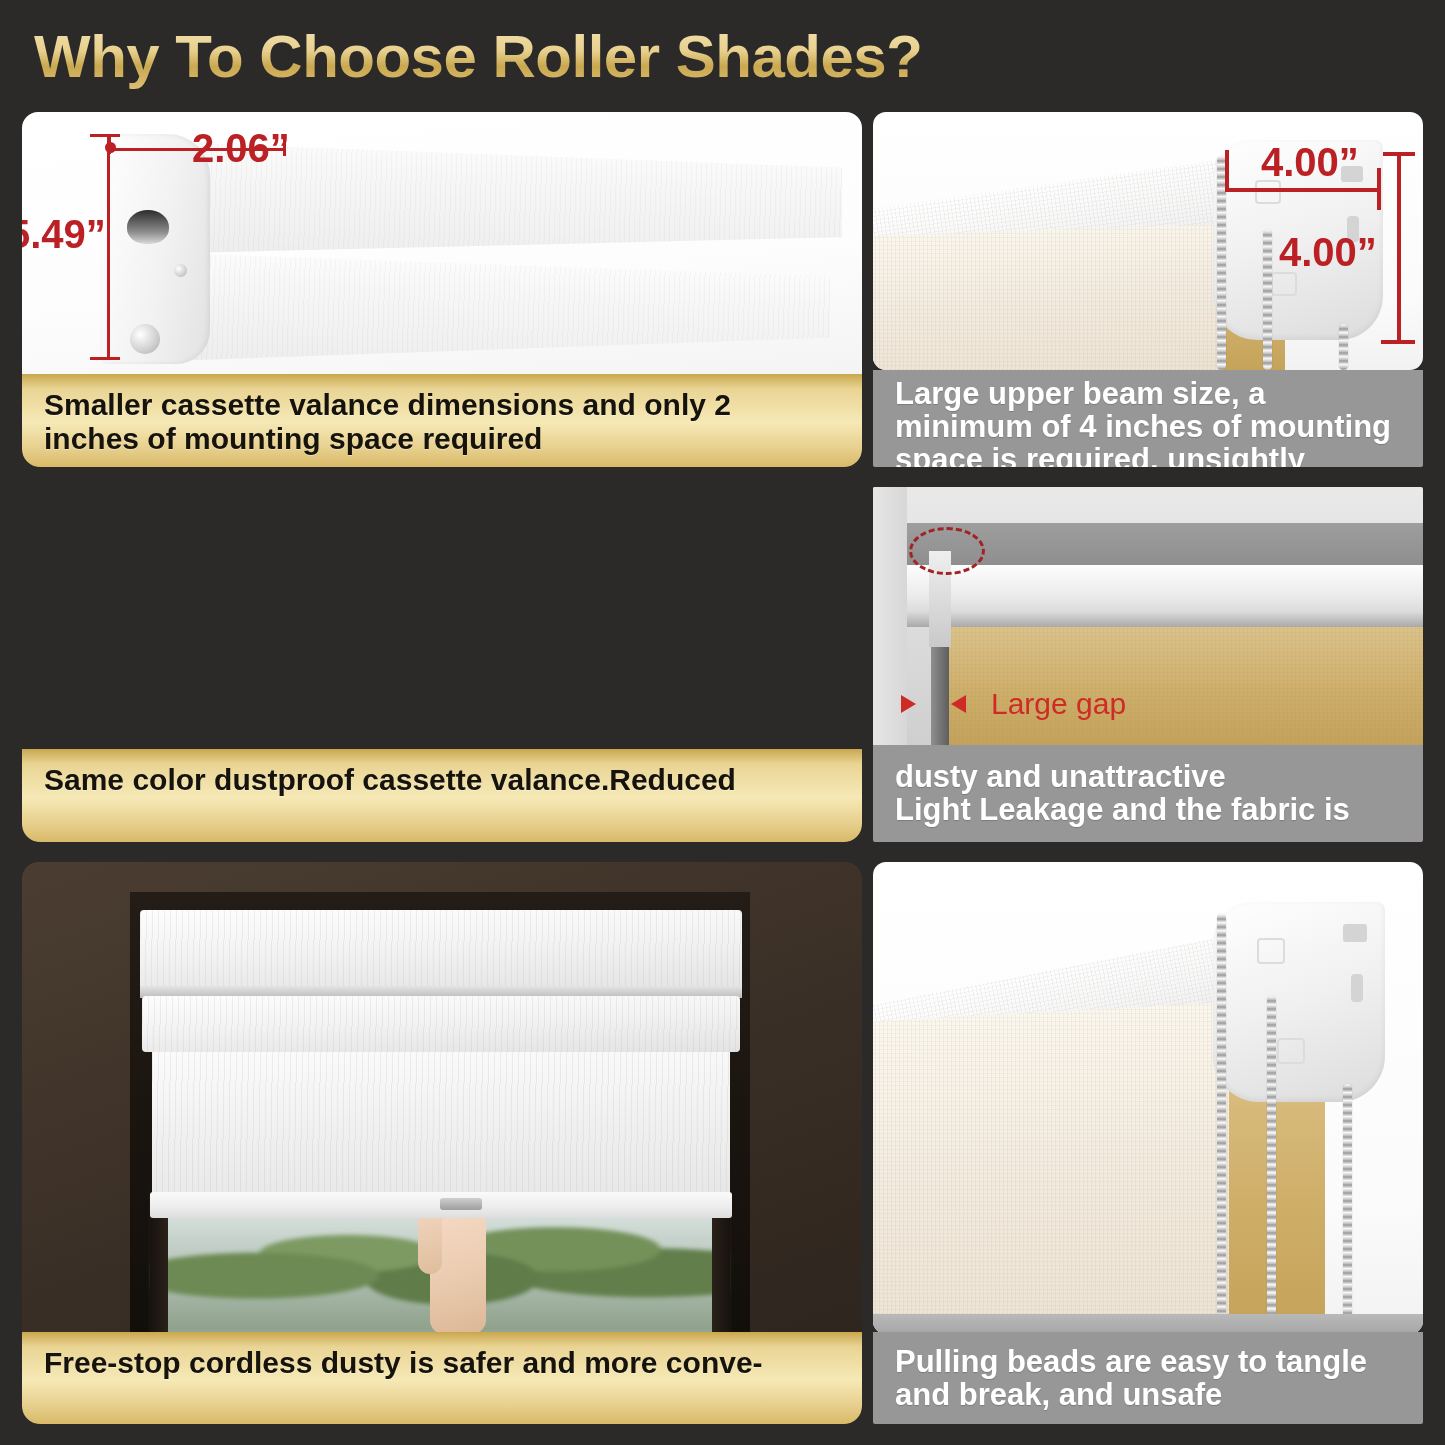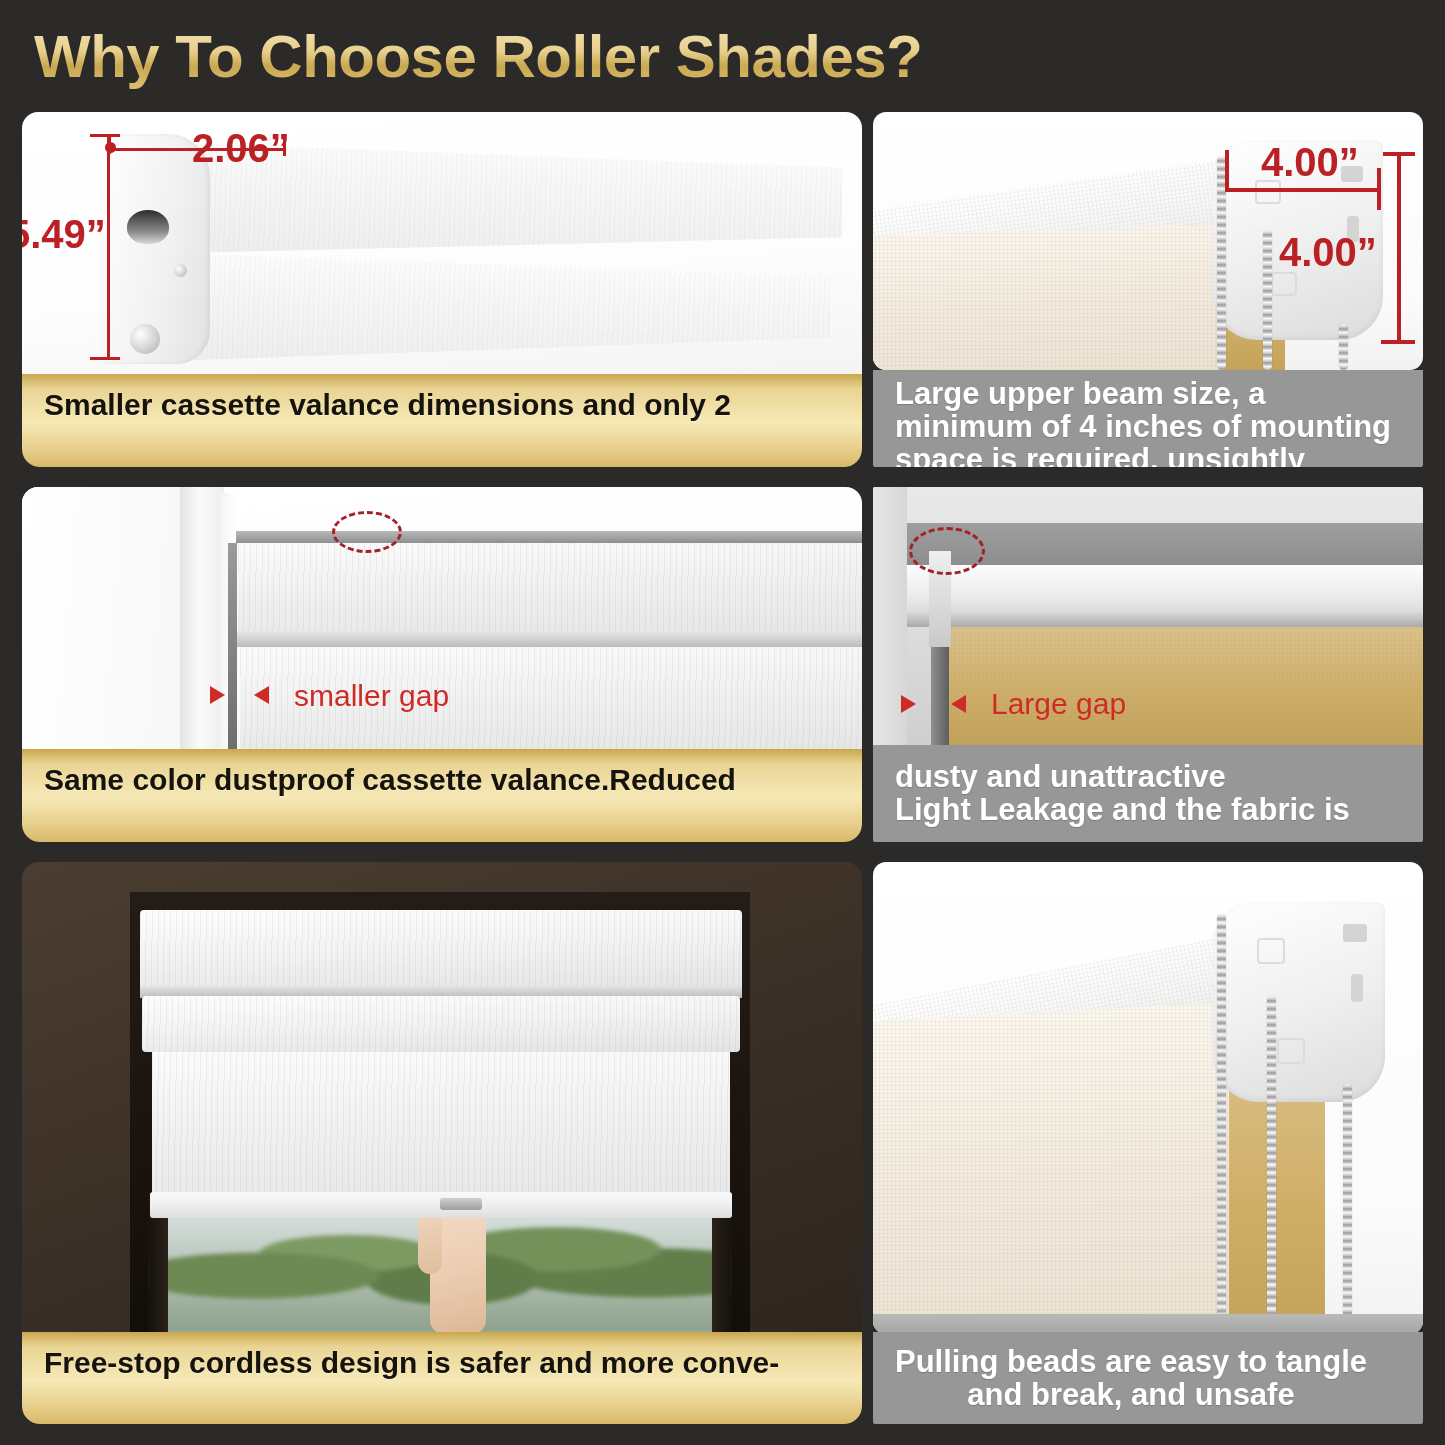--- a/index.html
+++ b/index.html
@@ -214,20 +214,21 @@
 
       <div class="dimline" style="left:85px; top:22px; width:3px; height:226px;"></div>
       <div class="tick" style="left:68px; top:22px; width:30px; height:3px;"></div>
       <div class="tick" style="left:68px; top:245px; width:30px; height:3px;"></div>
       <div class="dimtxt" style="left:-14px; top:100px; font-size:40px;">5.49”</div>
     </div>
 
     <div class="cap cap-gold" style="height:93px;">
       <div>
         <p>Smaller cassette valance dimensions and only 2</p>
+        <p>inches of mounting space required</p>
       </div>
     </div>
   </div>
 
   <div class="panel right" style="left:873px; top:112px; width:550px; height:355px;">
     <div class="photo bg-softw" style="height:258px;">
 
       <div class="roller-tube" style="left:-10px; top:44px; width:390px; height:120px;
                   transform: rotate(-8deg); transform-origin: right center;">
         <div class="fab-weave"></div>
@@ -268,50 +269,20 @@
     <div class="cap cap-gray" style="height:97px; padding-top:8px;">
       <div>
         <p>Large upper beam size, a</p>
         <p>minimum of 4 inches of mounting</p>
         <p>space is required, unsightly</p>
       </div>
     </div>
   </div>
 
   <div class="panel left" style="left:22px; top:487px; width:840px; height:355px;">
-    <div class="photo bg-white" style="height:262px;">
-
-      <div class="wall-white" style="left:0; top:0; width:172px; height:262px;"></div>
-      <div class="frame-edge" style="left:158px; top:0; width:44px; height:262px;"></div>
-      <div style="position:absolute; left:198px; top:6px; width:16px; height:256px;
-                  background:linear-gradient(90deg,#f3f3f3,#ffffff);"></div>
-
-      <div style="position:absolute; left:214px; top:44px; width:626px; height:12px;
-                  background:linear-gradient(180deg,#b9b9b9,#8f8f8f);"></div>
-
-      <div class="shade-white" style="left:216px; top:56px; width:624px; height:88px;">
-        <div class="shade-streaks"></div>
-      </div>
-
-      <div style="position:absolute; left:214px; top:144px; width:626px; height:16px;
-                  background:linear-gradient(180deg,#e7e7e7,#bcbcbc);"></div>
-
-      <div class="shade-white" style="left:218px; top:160px; width:622px; height:102px;">
-        <div class="shade-streaks"></div>
-      </div>
-
-      <div style="position:absolute; left:206px; top:56px; width:9px; height:206px;
-                  background:linear-gradient(180deg,#9a9a9a,#6e6e6e);"></div>
-
-      <div class="dashed-ellipse" style="left:310px; top:24px; width:70px; height:42px;"></div>
-
-      <div class="arrow-r" style="left:188px; top:199px;"></div>
-      <div class="arrow-l" style="left:232px; top:199px;"></div>
-      <div class="gaptxt" style="left:272px; top:192px;">smaller gap</div>
-    </div>
 
     <div class="cap cap-gold" style="height:93px;">
       <div>
         <p>Same color dustproof cassette valance.Reduced</p>
       </div>
     </div>
   </div>
 
   <div class="panel right" style="left:873px; top:487px; width:550px; height:355px;">
     <div class="photo bg-grayph" style="height:258px;">
@@ -382,21 +353,21 @@
         <div class="shade-streaks"></div>
       </div>
 
       <div class="bottom-rail" style="left:128px; top:330px; width:582px; height:26px;"></div>
       <div style="position:absolute; left:418px; top:336px; width:42px; height:12px;
                   background:linear-gradient(180deg,#cfcfcf,#9e9e9e); border-radius:3px;"></div>
     </div>
 
     <div class="cap cap-gold" style="height:92px;">
       <div>
-        <p>Free-stop cordless design is safer and more conve-</p>
+        <p>Free-stop cordless dusty is safer and more conve-</p>
       </div>
     </div>
   </div>
 
   <div class="panel right" style="left:873px; top:862px; width:550px; height:562px;">
     <div class="photo bg-softw" style="height:472px;">
 
       <div class="roller-tube" style="left:-20px; top:66px; width:420px; height:118px;
                   transform: rotate(-11deg); transform-origin: right center;">
         <div class="fab-weave"></div>
@@ -420,21 +391,21 @@
                   border:2px solid #dcdcdc; border-radius:4px;"></div>
 
       <div class="bead-chain" style="left:344px; top:52px; height:420px;"></div>
       <div class="bead-chain" style="left:394px; top:134px; height:338px;"></div>
       <div class="bead-chain" style="left:470px; top:222px; height:250px;"></div>
 
       <div style="position:absolute; left:0; top:452px; width:550px; height:20px;
                   background:linear-gradient(180deg,#b9b9b9,#a6a6a6);"></div>
     </div>
 
-    <div class="cap cap-gray" style="height:92px; padding-top:14px;text-align:center;">
+    <div class="cap cap-gray" style="height:92px; padding-top:14px;">
       <div>
         <p>Pulling beads are easy to tangle</p>
         <p>and break, and unsafe</p>
       </div>
     </div>
   </div>
 
 </div>
 
 </body></html>

